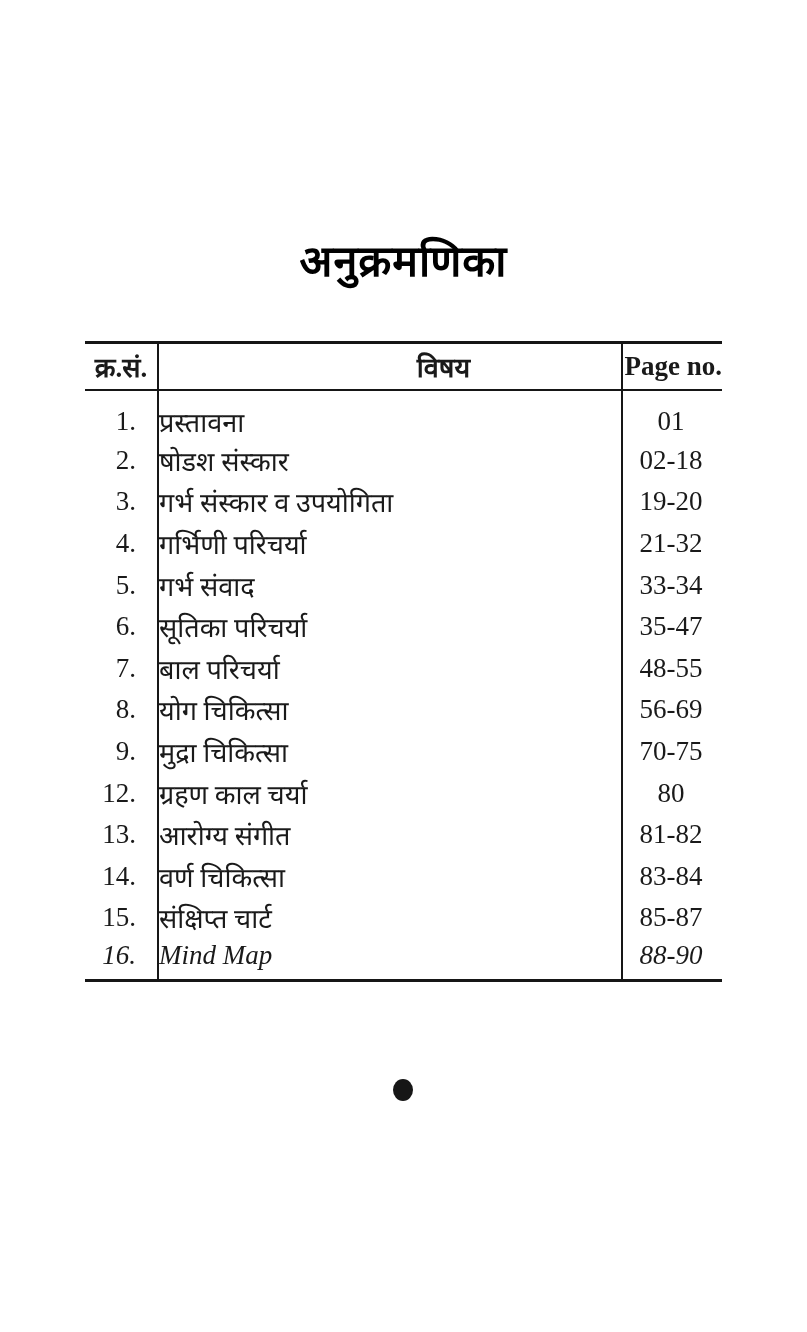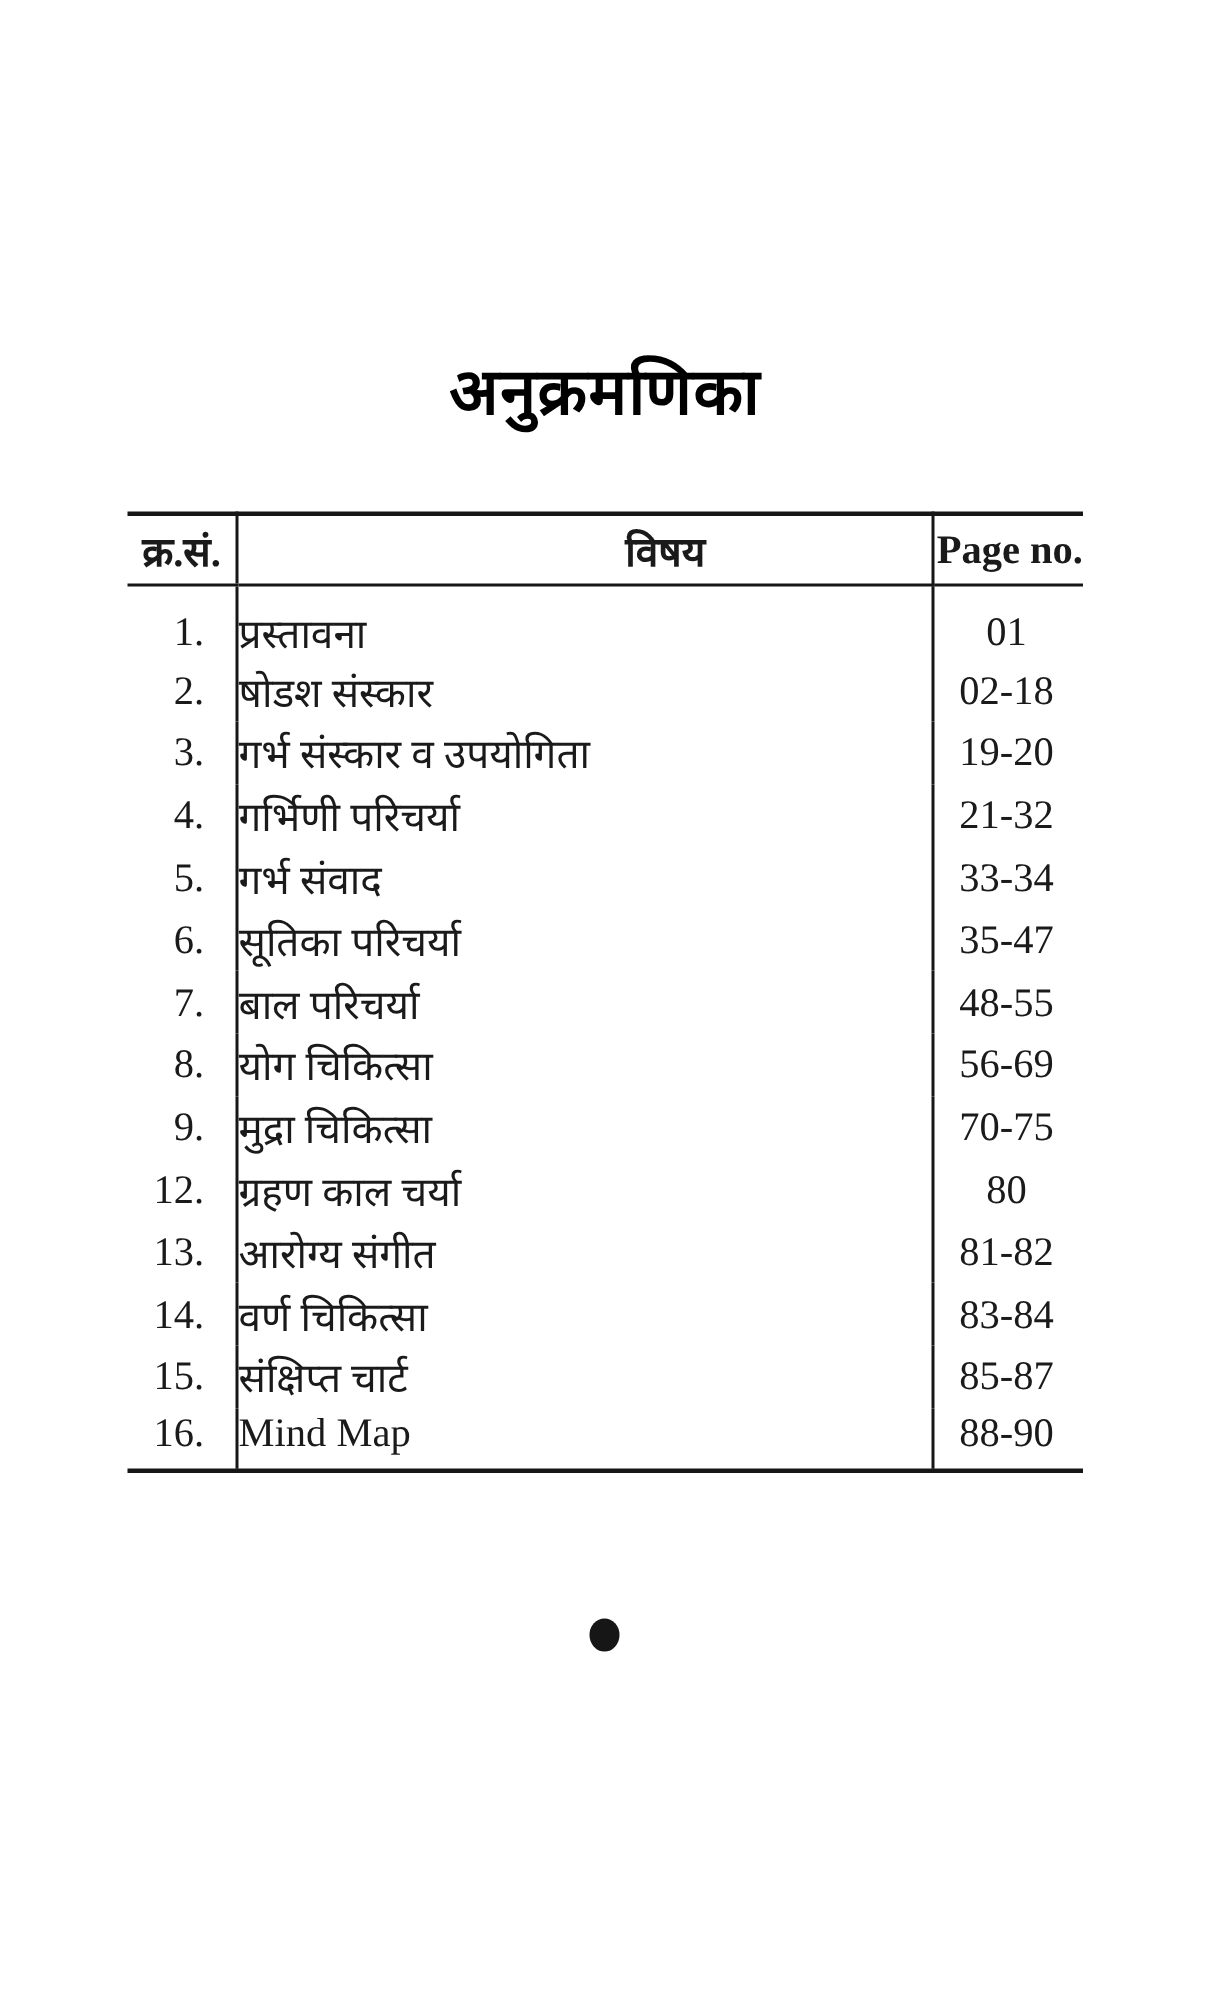--- a/index.html
+++ b/index.html
@@ -52,21 +52,21 @@
     border-bottom: 2.5px solid #161616;
     height: 47px;
     font-weight: bold;
     margin-top: 42px;
   }
   .toc thead th.h-serial { text-align: center; font-size: 27px; }
   .toc thead th.h-subject { text-align: center; padding-left: 107px; font-size: 27px; }
   .toc thead th.h-page { text-align: right; font-size: 27px; }
   .toc tbody td { height: 41.6px; font-size: 27px; }
   .toc tbody tr:first-child td { padding-top: 12px; }
-  .toc tbody tr:last-child td { padding-bottom: 6px; }
+  .toc tbody tr:last-child td { padding-bottom: 6px; font-style: italic; }
   td.cell-serial { text-align: right; padding-right: 21px; font-size: 26px; }
   td.cell-subject { text-align: left; font-size: 26px; }
   td.cell-pages { text-align: center; padding-right: 3px; font-size: 27px; }
   .end-dot {
     position: absolute;
     top: 1079px; left: 393px;
     width: 20px; height: 22px;
     border-radius: 50%;
     background: #161616;
   }

